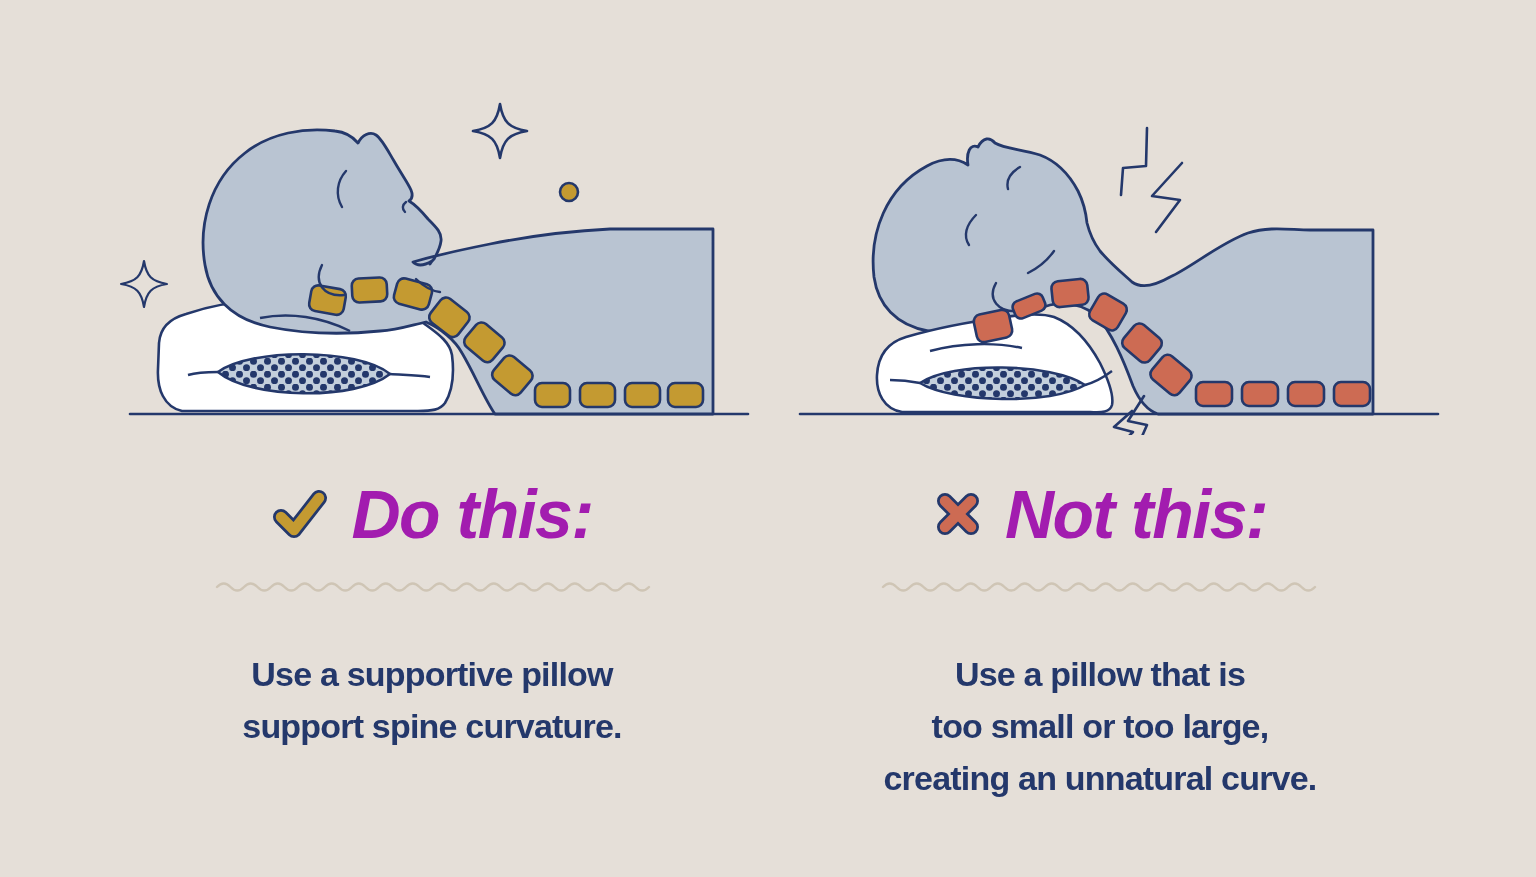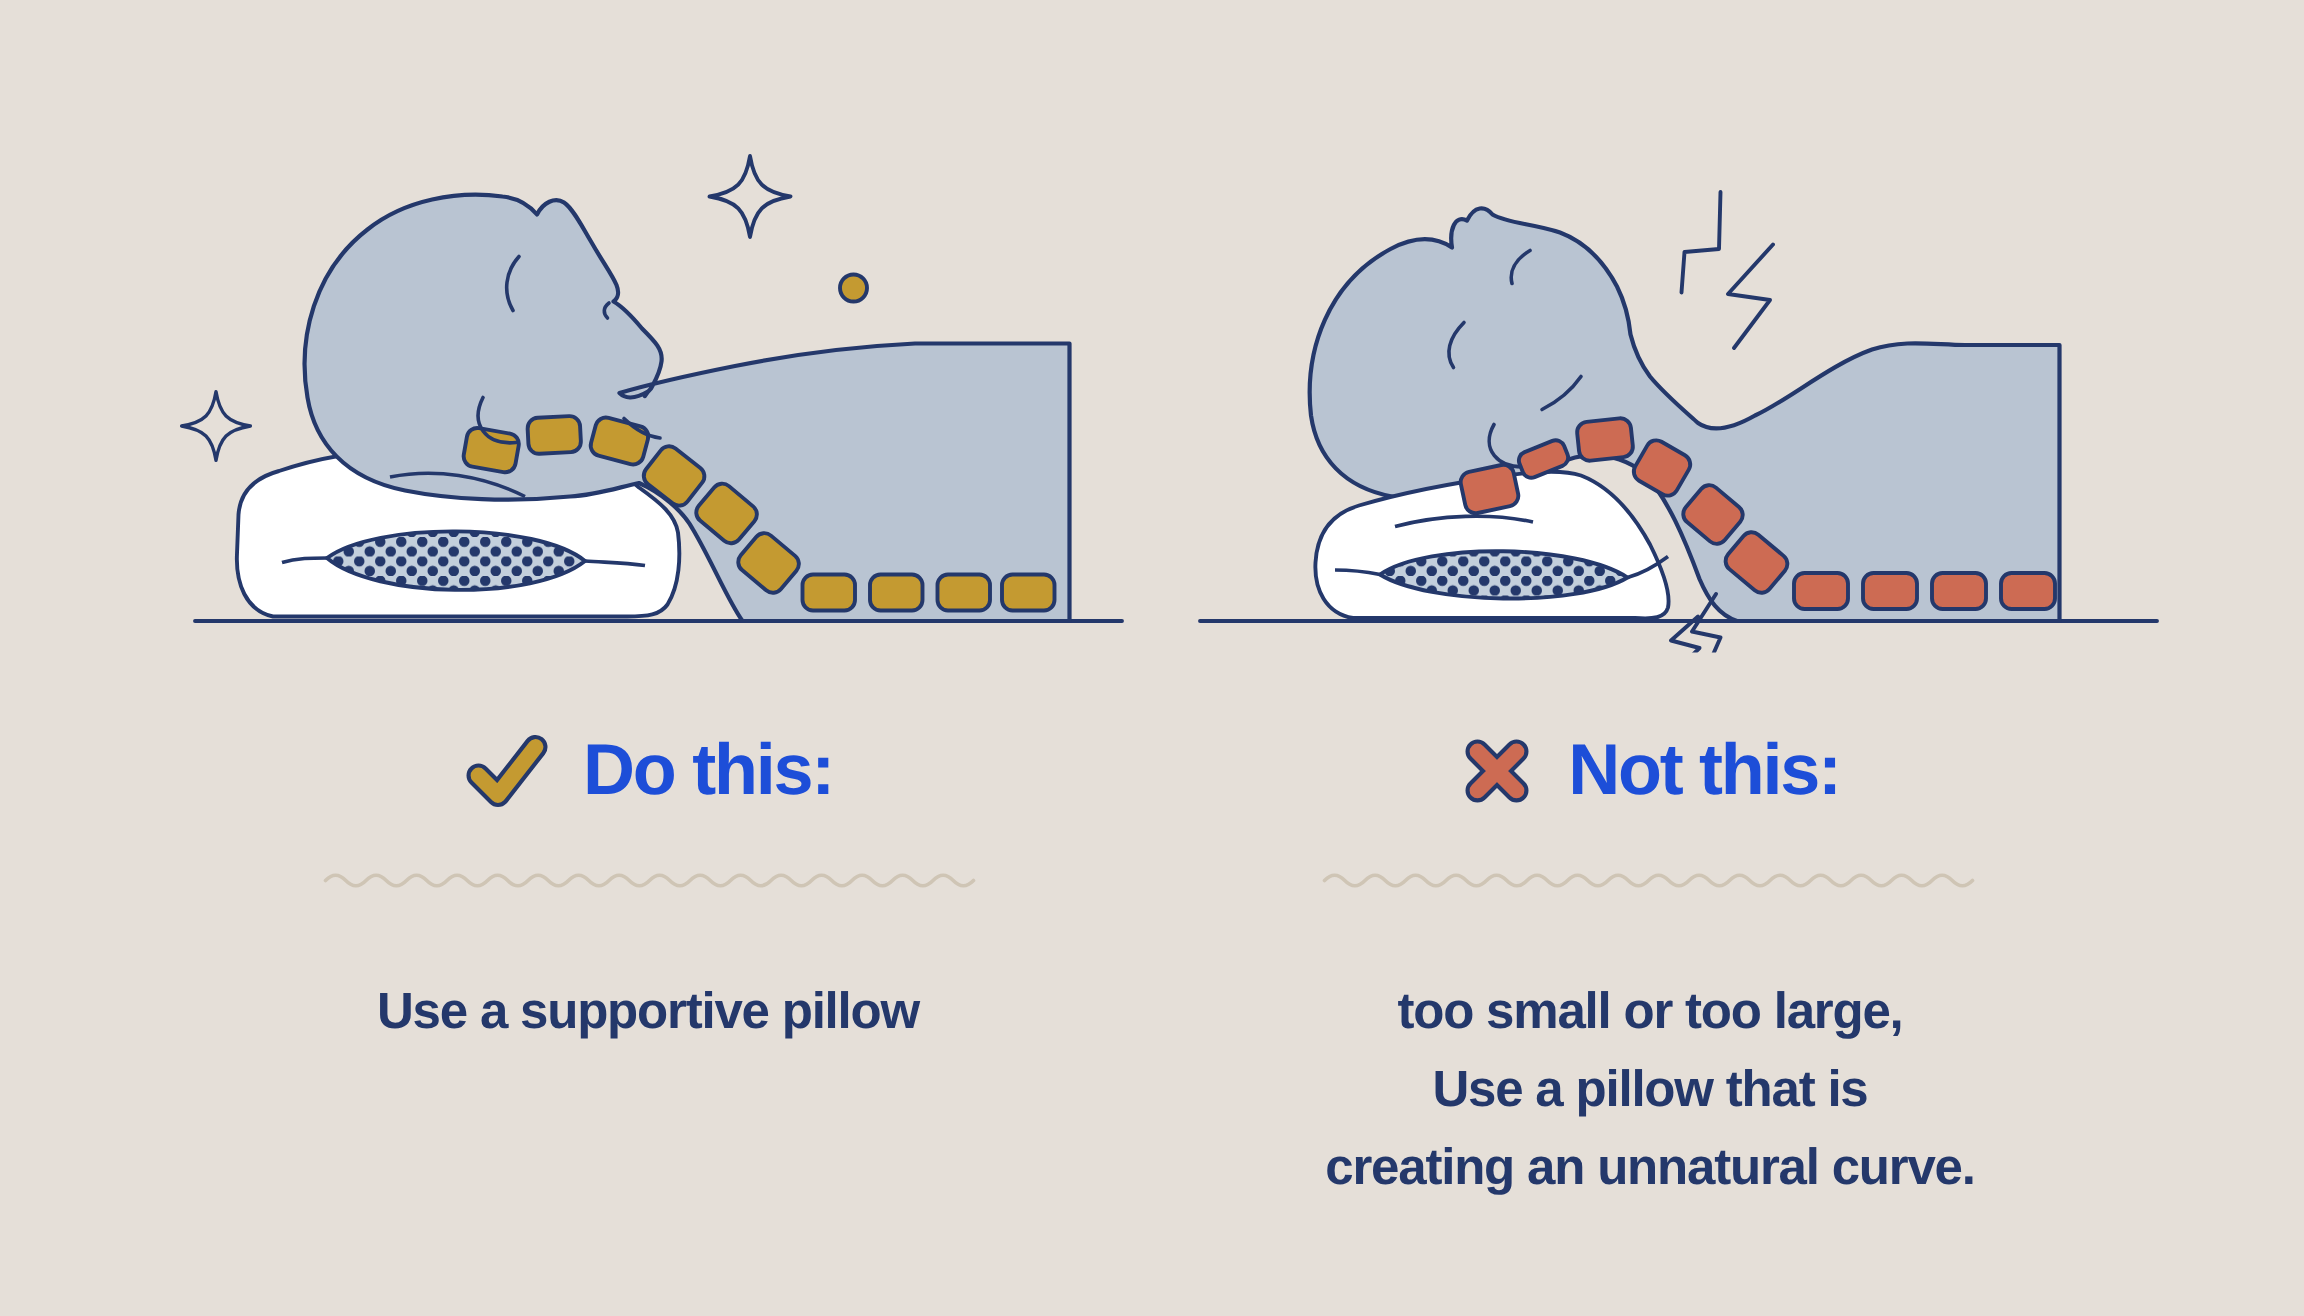--- a/index.html
+++ b/index.html
@@ -11,22 +11,23 @@
   }
   .canvas{position:absolute;inset:0;}
   .illustration{position:absolute;}
   .heading-row{
     position:absolute;top:484px;width:640px;
     display:flex;justify-content:center;align-items:center;gap:22px;
   }
   .heading-row.left{left:112px;}
   .heading-row.right{left:780px;}
   .heading-text{
-    font-size:48px;font-weight:700;color:#1d4ed8;letter-spacing:-1.5px;
+    font-size:68px;font-weight:700;color:#a21caf;letter-spacing:-1.5px;
     line-height:60px;
+    font-style:italic;
   }
   .wave{position:absolute;top:578px;}
   .wave.left{left:215px;}
   .wave.right{left:881px;}
   .desc{
     position:absolute;top:648px;width:640px;
     text-align:center;color:#24386b;
     font-size:34px;font-weight:600;line-height:52px;letter-spacing:-0.8px;
   }
   .desc.left{left:112px;}
@@ -182,20 +183,21 @@
 
   <svg class="wave left" width="436" height="16" viewBox="0 0 436 16">
     <path fill="none" stroke="#cfc5b5" stroke-width="2.4" stroke-linecap="round" d="M 2,9 q 6.75,-7 13.5,0 q 6.75,7 13.5,0 q 6.75,-7 13.5,0 q 6.75,7 13.5,0 q 6.75,-7 13.5,0 q 6.75,7 13.5,0 q 6.75,-7 13.5,0 q 6.75,7 13.5,0 q 6.75,-7 13.5,0 q 6.75,7 13.5,0 q 6.75,-7 13.5,0 q 6.75,7 13.5,0 q 6.75,-7 13.5,0 q 6.75,7 13.5,0 q 6.75,-7 13.5,0 q 6.75,7 13.5,0 q 6.75,-7 13.5,0 q 6.75,7 13.5,0 q 6.75,-7 13.5,0 q 6.75,7 13.5,0 q 6.75,-7 13.5,0 q 6.75,7 13.5,0 q 6.75,-7 13.5,0 q 6.75,7 13.5,0 q 6.75,-7 13.5,0 q 6.75,7 13.5,0 q 6.75,-7 13.5,0 q 6.75,7 13.5,0 q 6.75,-7 13.5,0 q 6.75,7 13.5,0 q 6.75,-7 13.5,0 q 6.75,7 13.5,0"></path>
   </svg>
   <svg class="wave right" width="436" height="16" viewBox="0 0 436 16">
     <path fill="none" stroke="#cfc5b5" stroke-width="2.4" stroke-linecap="round" d="M 2,9 q 6.75,-7 13.5,0 q 6.75,7 13.5,0 q 6.75,-7 13.5,0 q 6.75,7 13.5,0 q 6.75,-7 13.5,0 q 6.75,7 13.5,0 q 6.75,-7 13.5,0 q 6.75,7 13.5,0 q 6.75,-7 13.5,0 q 6.75,7 13.5,0 q 6.75,-7 13.5,0 q 6.75,7 13.5,0 q 6.75,-7 13.5,0 q 6.75,7 13.5,0 q 6.75,-7 13.5,0 q 6.75,7 13.5,0 q 6.75,-7 13.5,0 q 6.75,7 13.5,0 q 6.75,-7 13.5,0 q 6.75,7 13.5,0 q 6.75,-7 13.5,0 q 6.75,7 13.5,0 q 6.75,-7 13.5,0 q 6.75,7 13.5,0 q 6.75,-7 13.5,0 q 6.75,7 13.5,0 q 6.75,-7 13.5,0 q 6.75,7 13.5,0 q 6.75,-7 13.5,0 q 6.75,7 13.5,0 q 6.75,-7 13.5,0 q 6.75,7 13.5,0"></path>
   </svg>
 
   <div class="desc left">
     <span>Use a supportive pillow</span>
+    <span>support spine curvature.</span>
   </div>
   <div class="desc right">
+    <span>Use a pillow that is</span>
     <span>too small or too large,</span>
-    <span>Use a pillow that is</span>
     <span>creating an unnatural curve.</span>
   </div>
 
 </div>
 
 </body></html>

